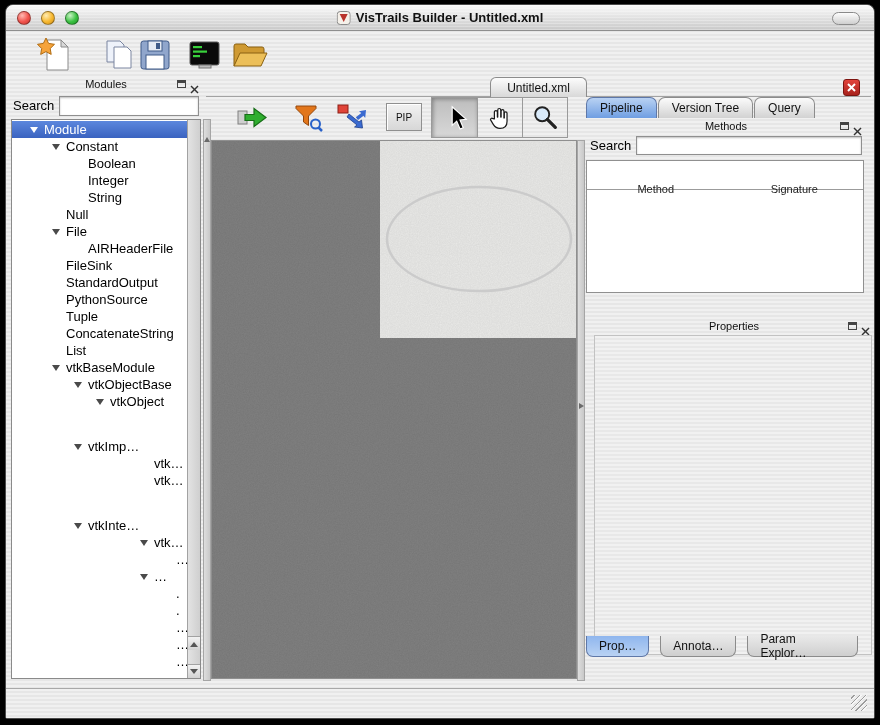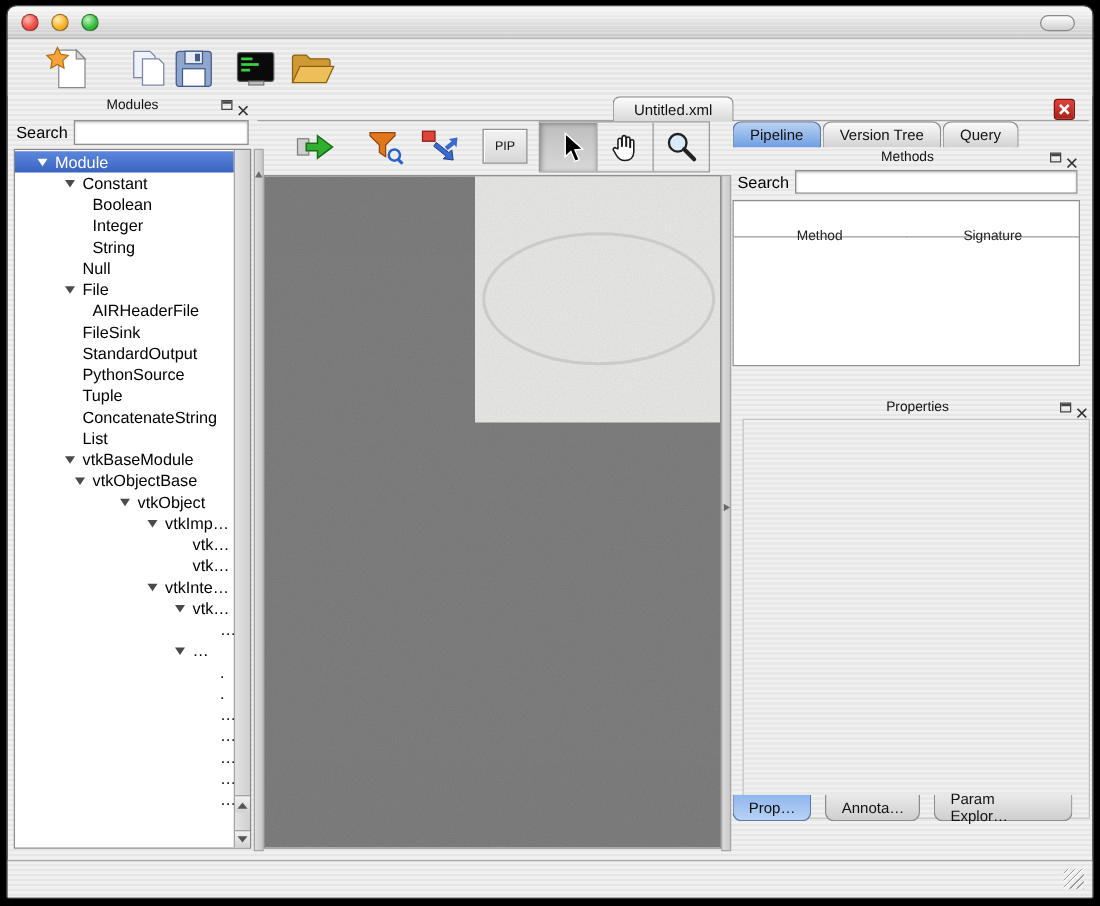--- a/index.html
+++ b/index.html
@@ -41,22 +41,22 @@
   .searchrow .lbl { position: absolute; left: 4px; top: 4px; font-size: 13px; color: #000; }
   .searchrow input { position: absolute; left: 50px; top: 2px; width: 140px; height: 20px;
     border: 1px solid #8f8f8f; background: #fff; box-shadow: inset 0 1px 2px rgba(0,0,0,.25); font-size: 12px; padding: 0 3px; }
   .tree { position: absolute; left: 2px; right: 2px; top: 42px; bottom: 2px; background: #fff; border: 1px solid #8a8a8a; overflow: hidden; }
   .tree-rows { position: absolute; left: 0; top: 1px; right: 13px; }
   .tr { display: flex; align-items: center; height: 17px; line-height: 17px; font-size: 13px; color: #000; white-space: nowrap; }
   .tr.sel { background: linear-gradient(var(--selection-blue, #5c87dd), #3a63c0); color: #fff; font-weight: normal; }
   .tri { width: 0; height: 0; border-left: 4px solid transparent; border-right: 4px solid transparent; border-top: 6px solid #4a4a4a; margin-right: 6px; flex: 0 0 auto; }
   .tr.sel .tri { border-top-color: #fff; }
   .tri.hid { visibility: hidden; }
-  .lv0 { padding-left: 18px; } .lv1 { padding-left: 40px; } .lv2 { padding-left: 48px; text-align: right; }
-  .lv3 { padding-left: 84px; } .lv4 { padding-left: 106px; } .lv5 { padding-left: 128px; } .lv6 { padding-left: 150px; }
+  .lv0 { padding-left: 18px; } .lv1 { padding-left: 40px; } .lv2 { padding-left: 62px; text-align: right; }
+  .lv3 { padding-left: 84px; } .lv4 { padding-left: 62px; margin-top: 28px; } .lv5 { padding-left: 128px; } .lv6 { padding-left: 150px; }
   .tree-sb { position: absolute; right: 0; top: 0; bottom: 0; width: 13px; background: linear-gradient(90deg, #e3e3e3, #cfcfcf); border-left: 1px solid #a2a2a2; }
   .sb-btn { position: absolute; left: 0; width: 12px; height: 14px; background: linear-gradient(#f2f2f2, #d2d2d2); border-top: 1px solid #a2a2a2; display: flex; align-items: center; justify-content: center; }
   .sb-up { bottom: 28px; } .sb-down { bottom: 0; border-top: 1px solid #a2a2a2; }
   .arr-up { width: 0; height: 0; border: 4px solid transparent; border-bottom: 5px solid #555; margin-top: -3px; }
   .arr-down { width: 0; height: 0; border: 4px solid transparent; border-top: 5px solid #555; margin-bottom: -3px; }
 
   
   .mdi { position: absolute; left: 200px; top: 72px; width: 667px; height: 604px; }
   .sub-tab { position: absolute; left: 284px; top: 0; width: 97px; height: 20px; z-index: 3;
     border: 1px solid #8c8c8c; border-bottom: none; border-radius: 6px 6px 0 0;
@@ -119,20 +119,27 @@
 </style>
 </head>
 <body>
 
 <div class="win">
 
   <div class="titlebar">
     <span class="light red"></span>
     <span class="light yellow"></span>
     <span class="light green"></span>
+    <span class="title-group">
+      <svg width="14" height="14" viewBox="0 0 14 14">
+        <rect x="0.5" y="0.5" width="13" height="13" rx="3" fill="#f5f1ea" stroke="#8a8a8a"></rect>
+        <path d="M3 3 L7 11 L11 3 Z" fill="#b9332b"></path>
+      </svg>
+      <span class="title-text">VisTrails Builder - Untitled.xml</span>
+    </span>
     <span class="tb-oval"></span>
   </div>
 
   <div class="toolbar pin">
     <button class="tbtn" style="left:29px">
       <svg viewBox="0 0 38 38" width="38" height="38">
         <path d="M11 4 h14 l7 7 v23 H11 z" fill="#fff" stroke="#8a8a8a"></path>
         <path d="M25 4 l7 7 h-7 z" fill="#d8d8d8" stroke="#8a8a8a"></path>
         <path d="M10 2 l2.6 5.4 5.9 0.9 -4.3 4.2 1 5.9 -5.2 -2.8 -5.3 2.8 1 -5.9 L1.5 8.3 7.4 7.4 z" fill="#f6a33a" stroke="#b06c12"></path>
       </svg>

